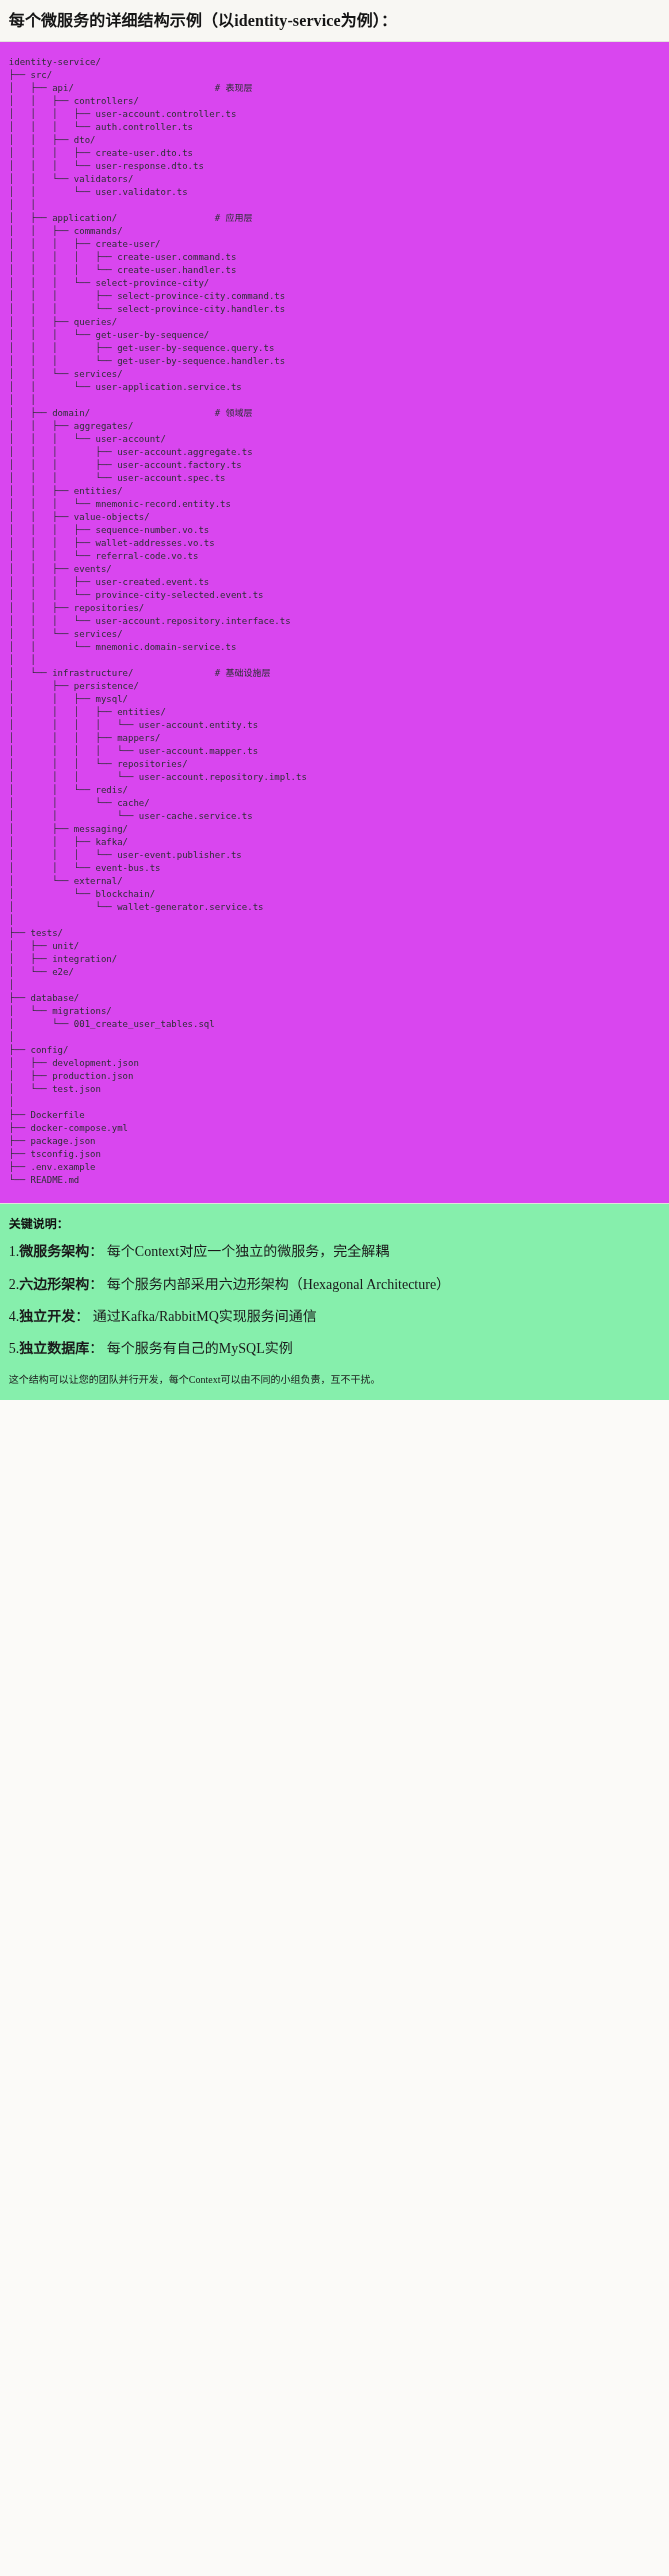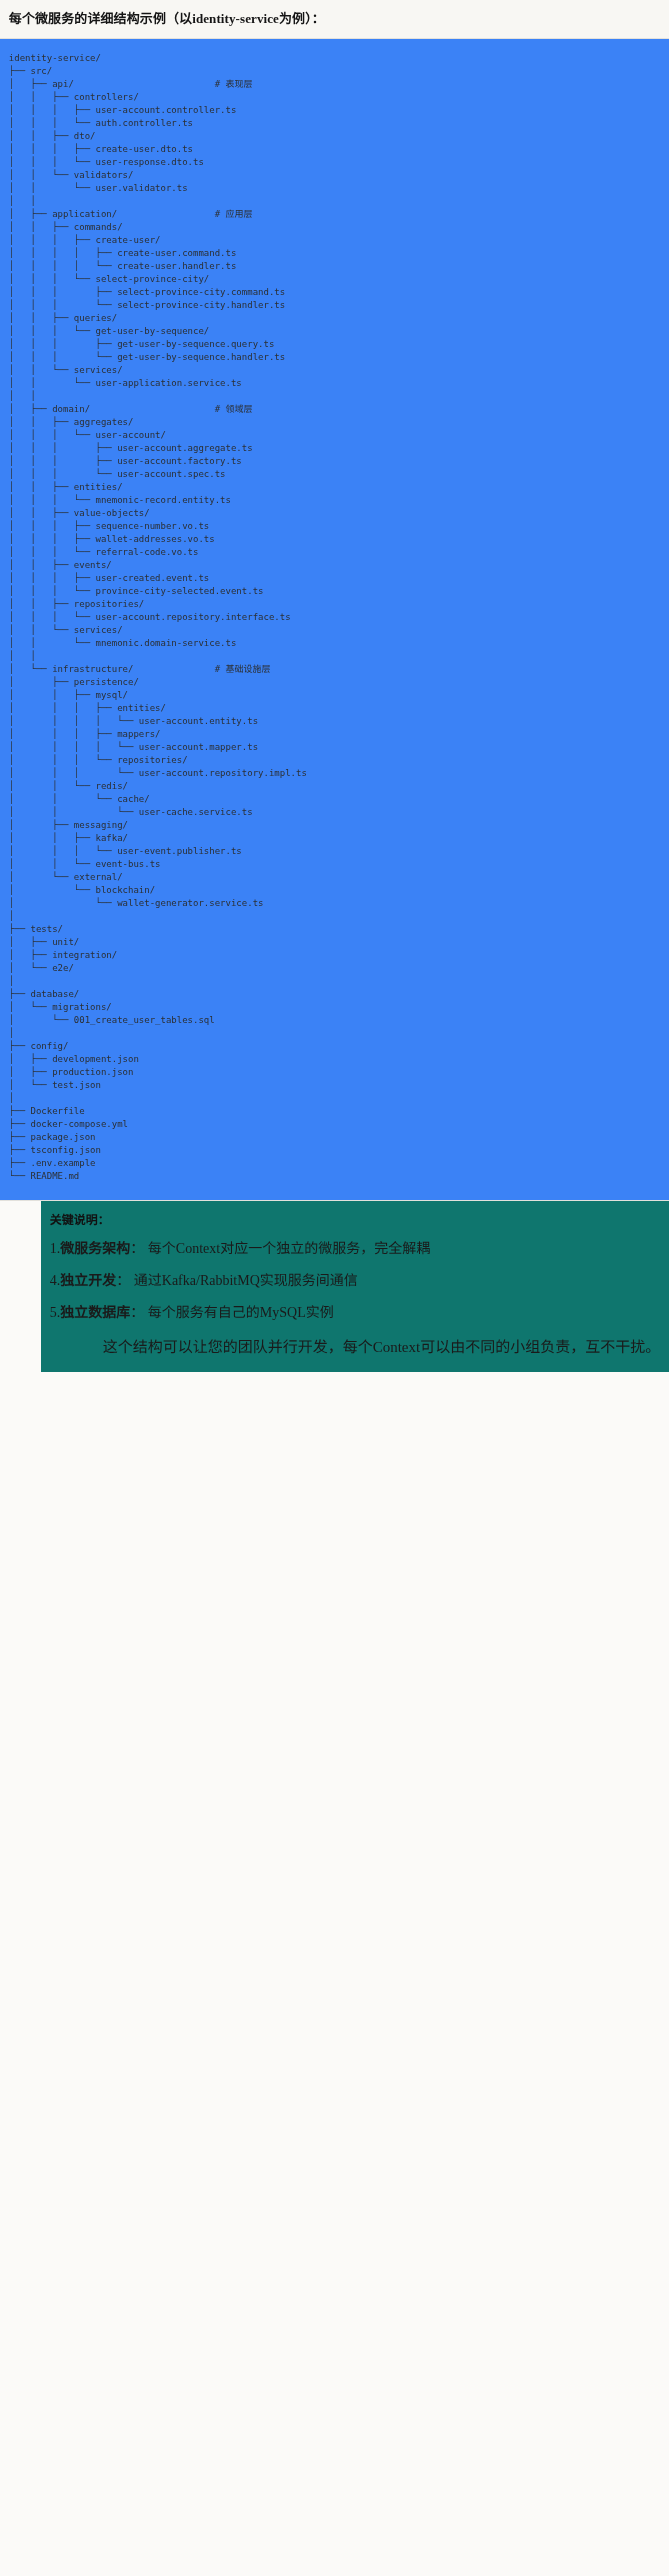--- a/index.html
+++ b/index.html
@@ -24,50 +24,49 @@
   .header-band {
     box-sizing: border-box;
     padding: 11.3px 8.8px 10px 8.8px;
     background: #f8f7f3;
     border-bottom: 0.6px solid #e3e1dc;
   }
   .doc-title {
     margin: 0;
     font-family: "Liberation Serif", "DejaVu Serif", serif;
     font-weight: bold;
-    font-size: 13px;
+    font-size: 16px;
     line-height: 1.25;
     letter-spacing: 0.1px;
     color: #151515;
   }
 
   
   .tree-block {
     box-sizing: border-box;
-    background: #3b82f6;
+    background: #d946ef;
     padding: 13.8px 8.8px 16.3px 8.8px;
     border-bottom: 0.6px solid #e3e1dc;
   }
   .tree {
     margin: 0;
     font-family: "DejaVu Sans Mono", "Liberation Mono", monospace;
     font-size: 9px;
     line-height: 13px;
     white-space: pre;
     color: #2b2f33;
     letter-spacing: 0px;
     tab-size: 4;
   }
 
   
   .notes-block {
     box-sizing: border-box;
-    background: #0f766e;
+    background: #86efac;
     padding: 12.5px 8.8px 13.8px 8.8px;
-    margin-left: 41px;
   }
   .notes-title {
     margin: 0 0 10px 0;
     font-weight: bold;
     font-size: 12px;
     line-height: 1.3;
     color: #111;
   }
   .note-item {
     font-size: 14px;
@@ -81,25 +80,24 @@
   .note-term {
     font-weight: bold;
   }
   .note-sep {
     font-weight: normal;
   }
   .note-desc {
     font-weight: normal;
   }
   .closing {
-    font-size: 15px;
+    font-size: 10px;
     line-height: 1.5;
     margin: 8.8px 0 0 0;
     color: #1a1a1a;
-    text-align: right;
   }
 </style>
 </head>
 <body>
 
 <div class="page">
 
   <div class="header-band">
     <h1 class="doc-title">每个微服务的详细结构示例（以identity-service为例）：</h1>
   </div>
@@ -192,20 +190,21 @@
 ├── tsconfig.json
 ├── .env.example
 └── README.md</pre>
   </div>
 
   <div class="notes-block">
     <h2 class="notes-title">关键说明：</h2>
 
     <div id="notes-list">
         <p class="note-item"><span class="note-num">1.</span><span class="note-term">微服务架构</span><span class="note-sep">：</span> <span class="note-desc">每个Context对应一个独立的微服务，完全解耦</span></p>
+        <p class="note-item"><span class="note-num">2.</span><span class="note-term">六边形架构</span><span class="note-sep">：</span> <span class="note-desc">每个服务内部采用六边形架构（Hexagonal Architecture）</span></p>
         <p class="note-item"><span class="note-num">4.</span><span class="note-term">独立开发</span><span class="note-sep">：</span> <span class="note-desc">通过Kafka/RabbitMQ实现服务间通信</span></p>
         <p class="note-item"><span class="note-num">5.</span><span class="note-term">独立数据库</span><span class="note-sep">：</span> <span class="note-desc">每个服务有自己的MySQL实例</span></p>
       </div>
 
     <p class="closing">这个结构可以让您的团队并行开发，每个Context可以由不同的小组负责，互不干扰。</p>
   </div>
 
 </div>
 
 

